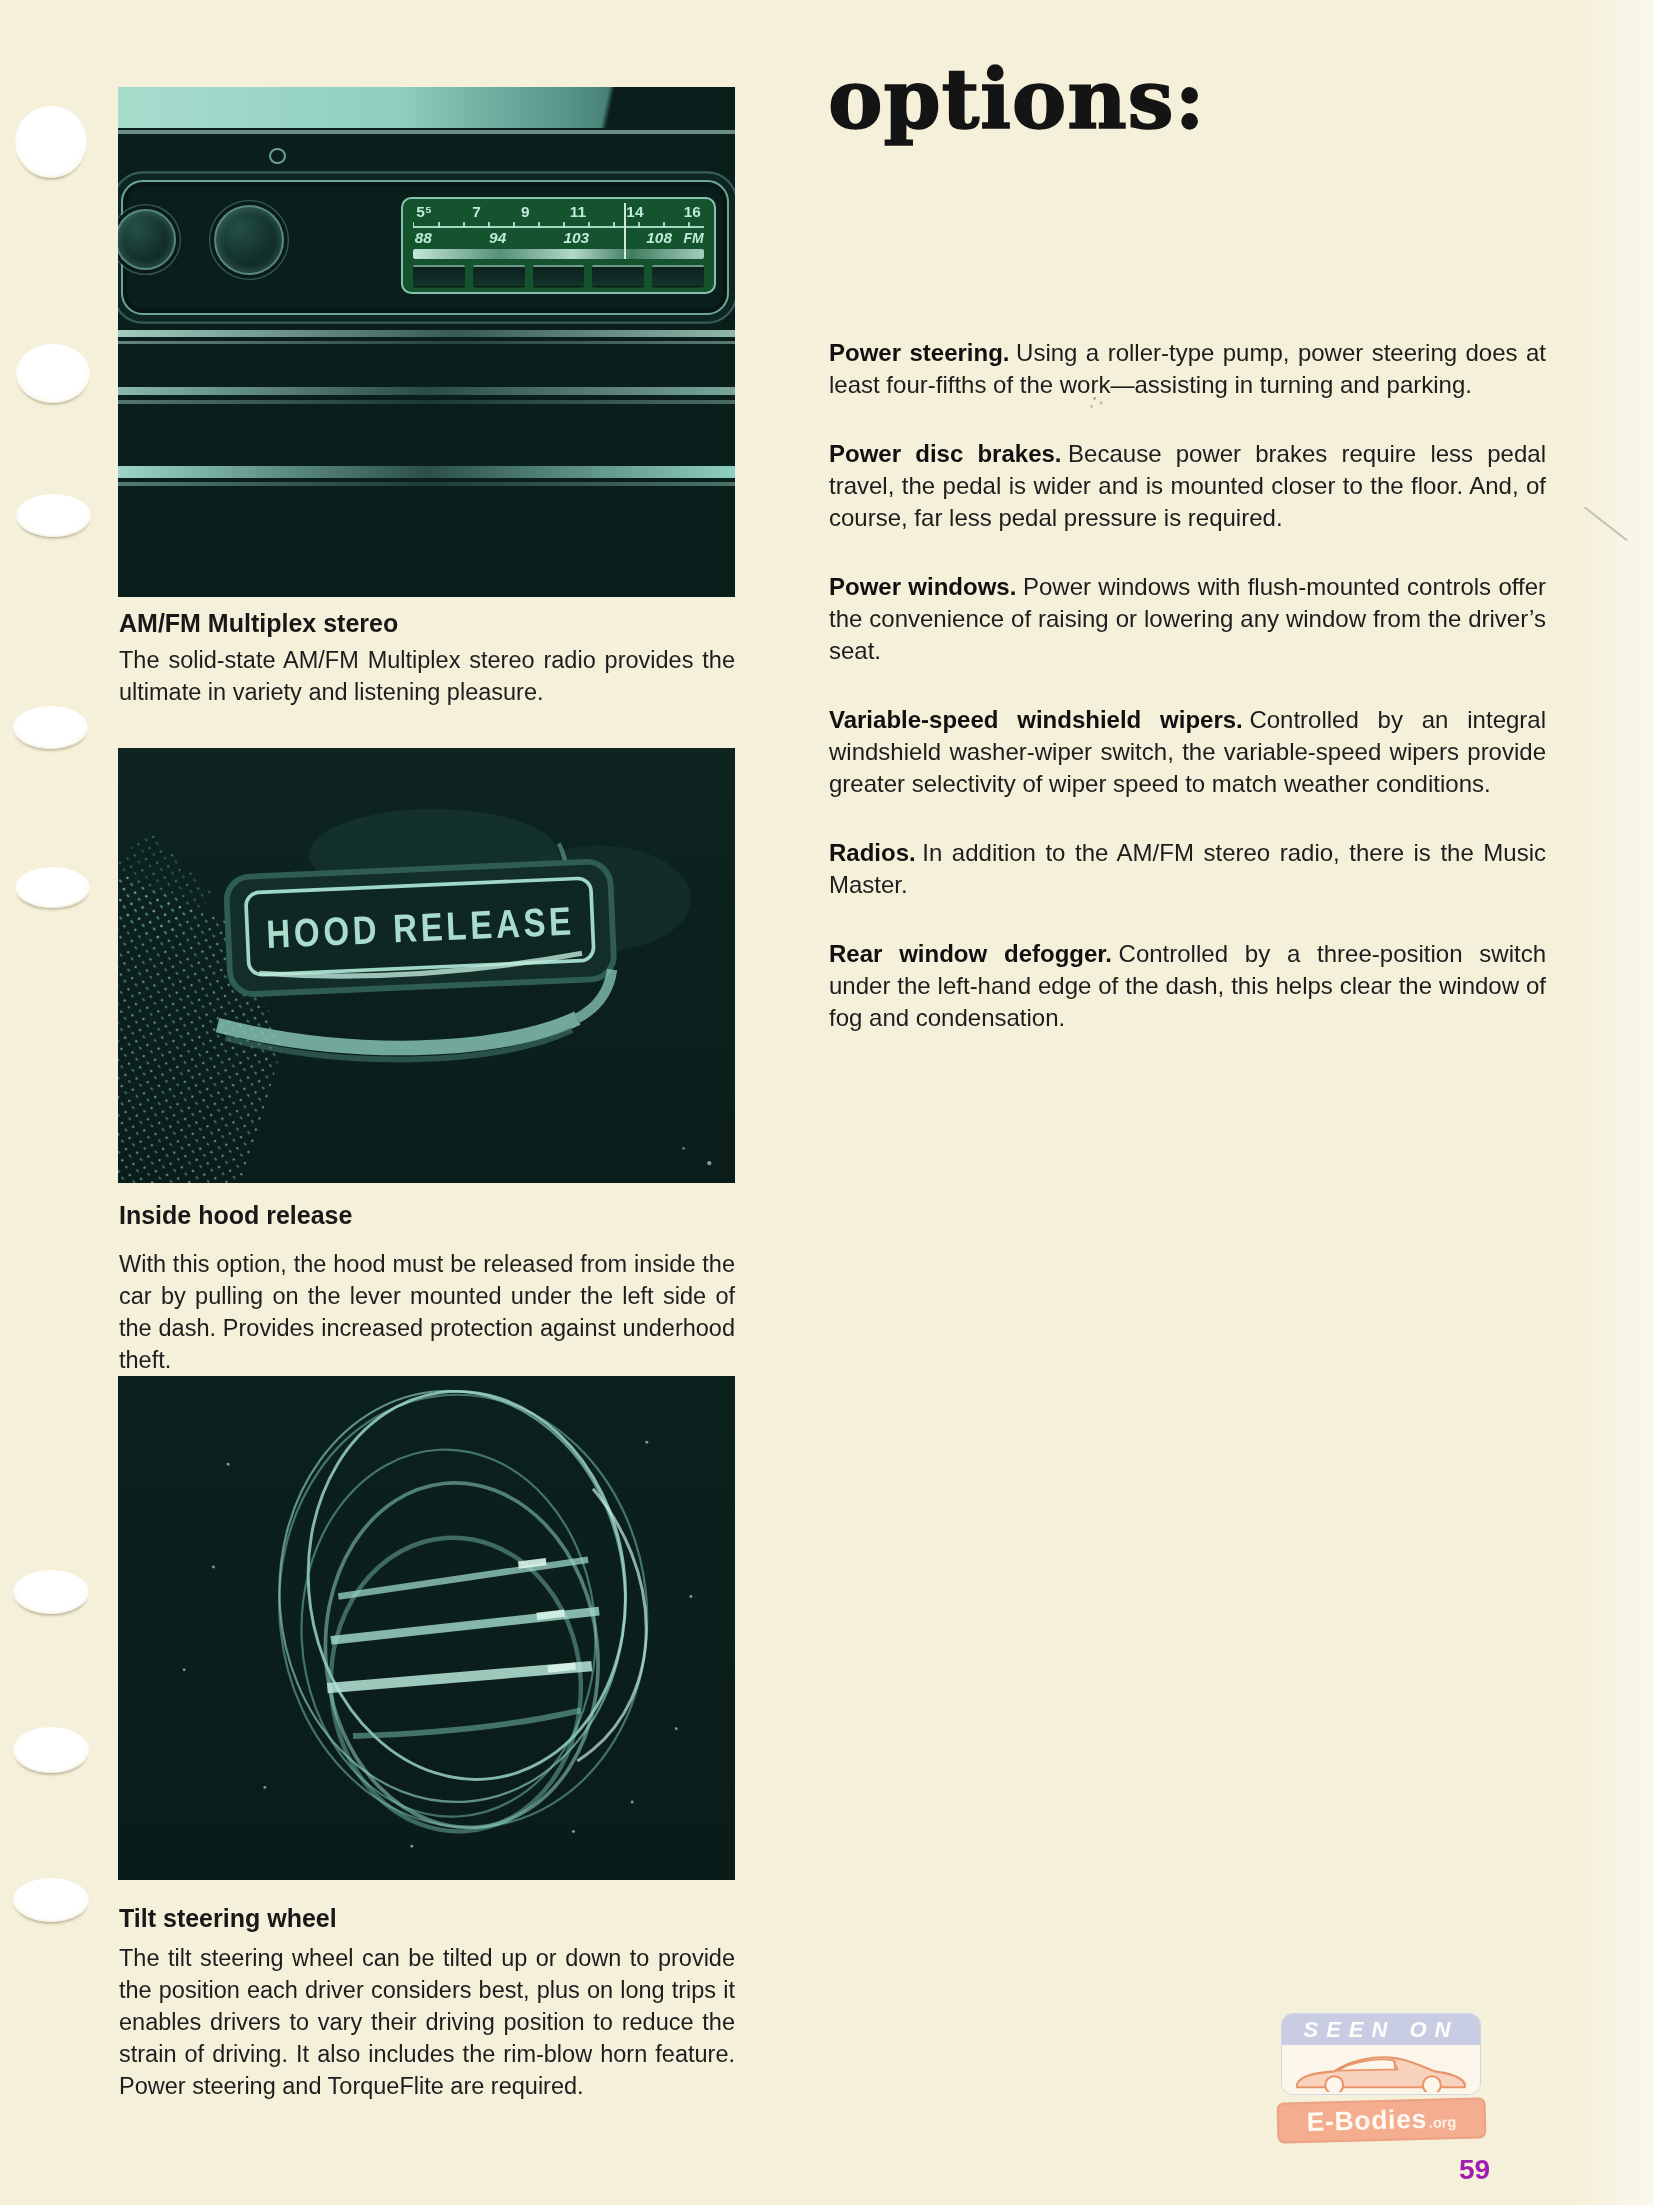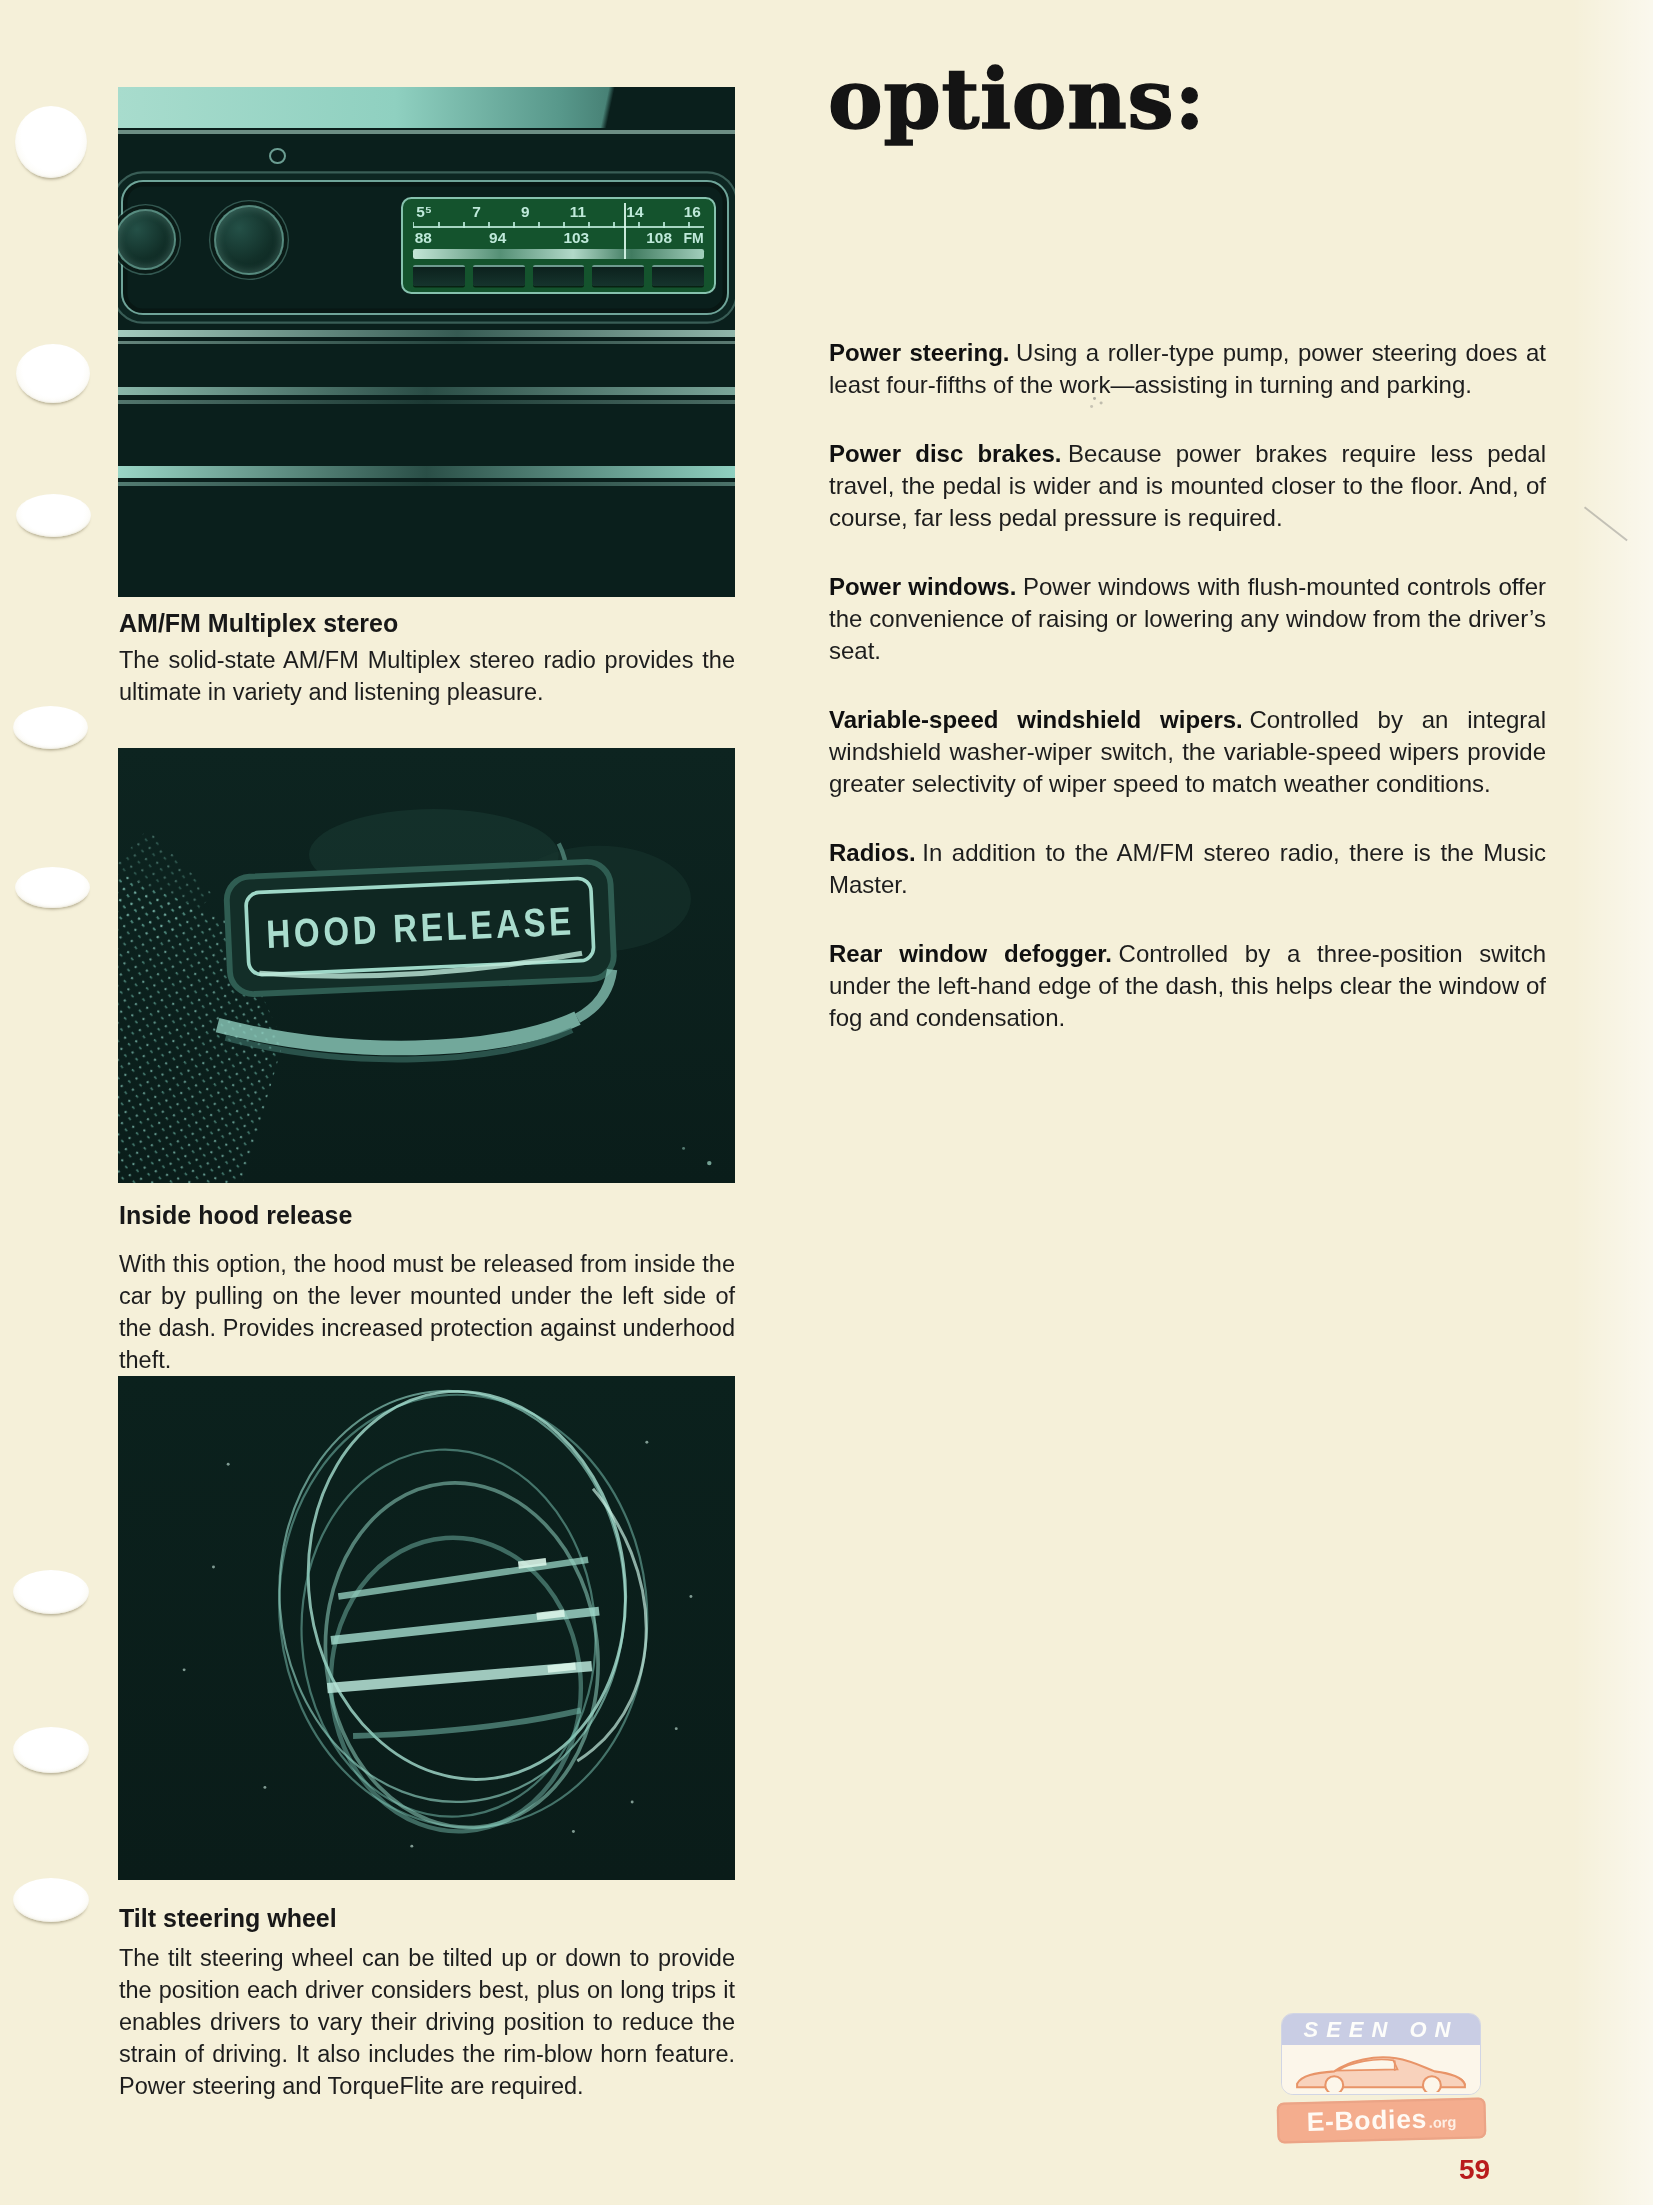--- a/index.html
+++ b/index.html
@@ -38,21 +38,21 @@
   .knob2{left:96px;top:118px;width:66px;height:66px;}
   .dial{position:absolute;left:283px;top:110px;width:315px;height:97px;border-radius:10.3px;
     background:#14532d;border:2.9px solid rgba(154,214,198,.85);box-sizing:border-box;
     padding:4.4px 10.3px 5.9px;display:flex;flex-direction:column;}
   .dial-pointer{position:absolute;left:71%;top:3.7px;height:56px;width:2.2px;background:rgba(219,248,236,.9);}
   .am-row,.fm-nums{display:flex;justify-content:space-between;color:#bfe9da;
     font-weight:bold;font-size:15.4px;line-height:17.6px;}
   .am-row{padding:0 2.9px;}
   .ticks{height:6.6px;margin-top:0.7px;border-bottom:2.2px solid rgba(190,235,220,.85);
     background:repeating-linear-gradient(90deg, rgba(190,235,220,.85) 0 1.5px, transparent 1.5px 25px);}
-  .fm-row{display:flex;align-items:baseline;margin-top:0.7px;}
+  .fm-row{display:flex;align-items:baseline;margin-top:0.7px;font-style:italic;}
   .fm-nums{flex:1;padding:0 1.5px;}
   .fm-band{margin-left:10px;font-size:14px;font-weight:bold;color:#bfe9da;}
   .glass{height:14.7px;margin-top:2.2px;border-radius:2.2px;
     background:linear-gradient(90deg, rgba(214,246,233,.9), rgba(150,205,190,.5) 30%, rgba(205,240,228,.85) 55%, rgba(118,172,158,.45) 75%, rgba(198,238,224,.8));}
   .presets{display:flex;gap:8px;margin-top:5.9px;}
   .preset{flex:1;height:19px;border-radius:2.2px;border-top:2.2px solid rgba(170,225,210,.6);
     background:linear-gradient(180deg,#0c211d,#16342d);box-shadow:0 1.5px 0 rgba(0,0,0,.6);}
   .trim{position:absolute;left:0;right:0;}
   .t1{top:243px;height:6.6px;background:linear-gradient(90deg,rgba(190,233,218,.85),rgba(120,180,165,.4) 55%,rgba(190,233,218,.75));}
   .t2{top:254px;height:2.9px;background:linear-gradient(90deg,rgba(190,233,218,.5),rgba(120,180,165,.25) 55%,rgba(190,233,218,.45));}
@@ -76,21 +76,21 @@
   .wm{position:absolute;left:1281px;top:2013px;width:200px;}
   .wm-badge{border-radius:11.8px;overflow:hidden;border:1.5px solid rgba(205,209,230,.9);}
   .wm-top{height:31px;background:#c9cde4;display:flex;align-items:center;justify-content:center;
     color:#fdfdfa;font-style:italic;font-weight:bold;font-size:22px;letter-spacing:8px;}
   .wm-car{height:49px;background:#fcf6ea;display:flex;align-items:center;justify-content:center;}
   .wm-bar{position:absolute;left:-4.4px;top:87px;width:209px;height:41px;border-radius:7.4px;
     background:#f4ad8e;transform:rotate(-1.5deg);display:flex;align-items:baseline;
     justify-content:center;box-shadow:inset 0 0 0 2.2px rgba(233,161,132,.8);}
   .wm-brand{color:#fffaf4;font-weight:bold;font-size:26.5px;line-height:41px;letter-spacing:0.7px;}
   .wm-tld{color:rgba(255,248,240,.88);font-weight:bold;font-size:14.7px;margin-left:1.5px;}
-  .pagenum{position:absolute;left:1459px;top:2154px;width:51px;font-size:28px;font-weight:bold;color:#b91c1c;}
+  .pagenum{position:absolute;left:1459px;top:2154px;width:51px;font-size:28px;font-weight:bold;color:#a21caf;}
   .scratch{position:absolute;left:1579px;top:523px;width:54px;height:1.5px;
     background:rgba(110,110,110,.38);transform:rotate(38deg);}
   .speck{position:absolute;left:1093px;top:397px;width:2.9px;height:2.9px;border-radius:50%;
     background:rgba(95,95,95,.45);box-shadow:6.6px 4.4px 0 rgba(95,95,95,.35), -2.9px 8px 0 rgba(95,95,95,.3);}
 </style>
 </head>
 <body>
 
 <div class="page">
   <div class="edge-light"></div>

